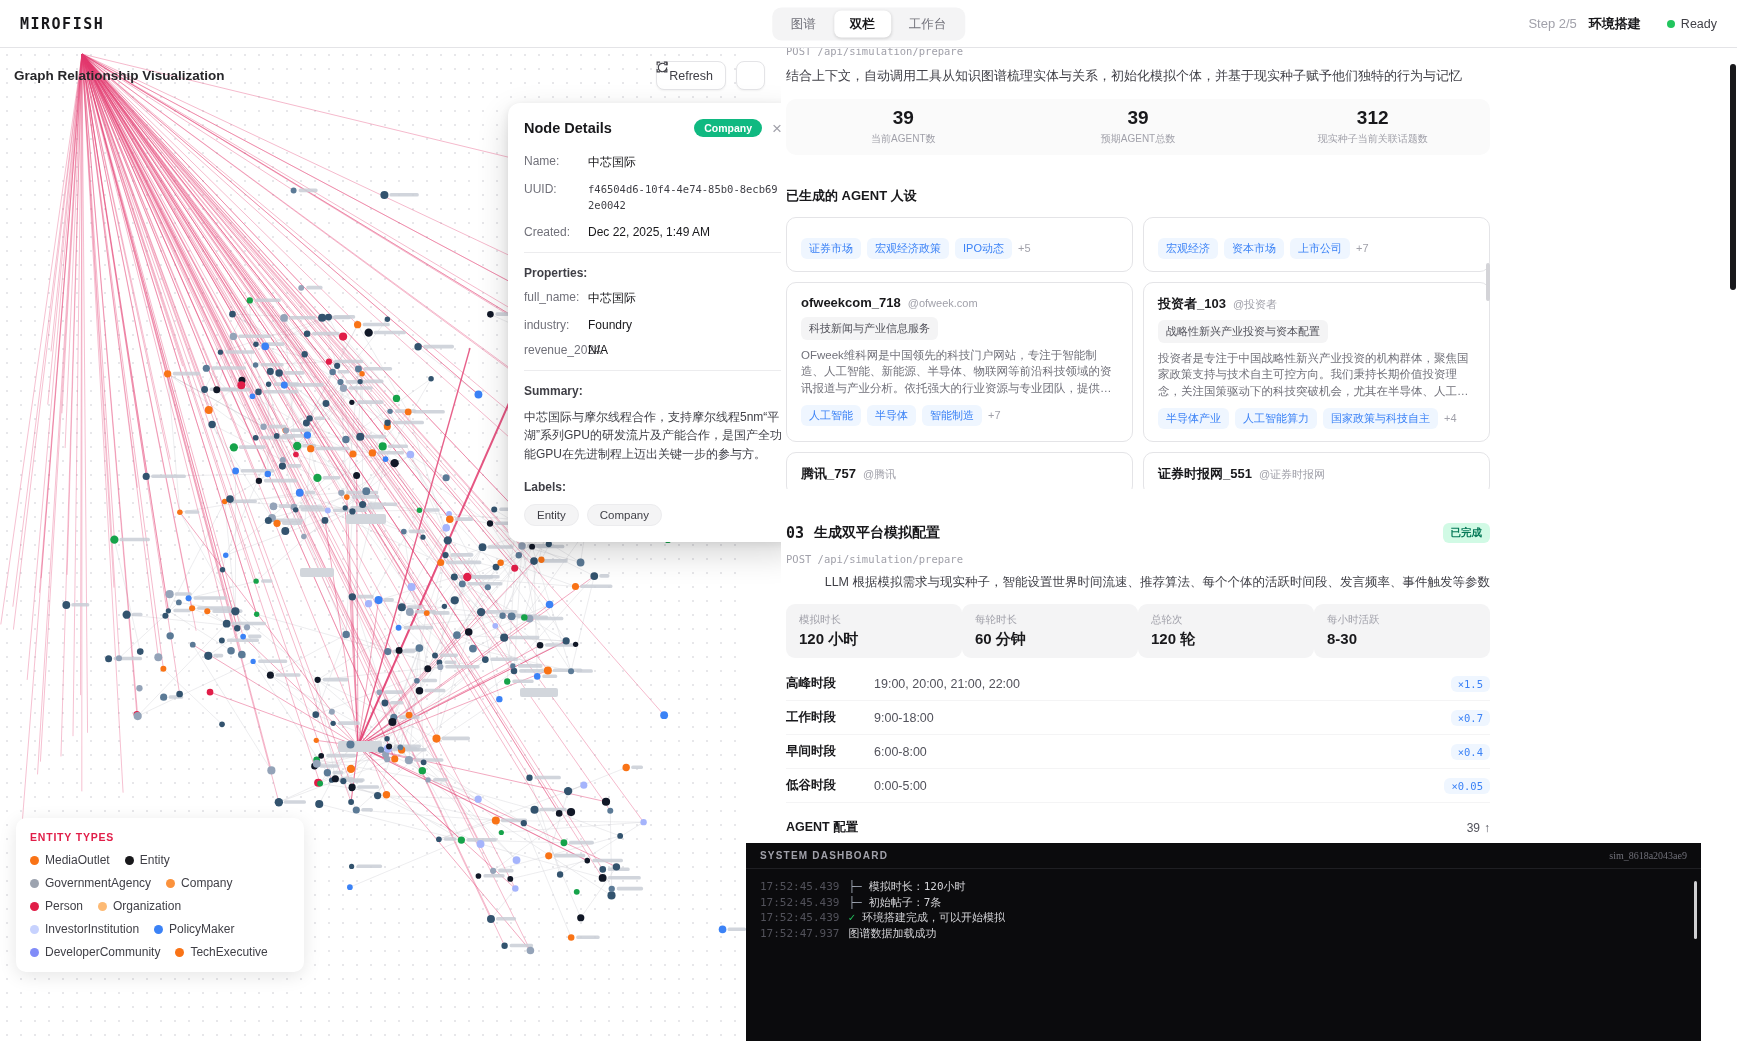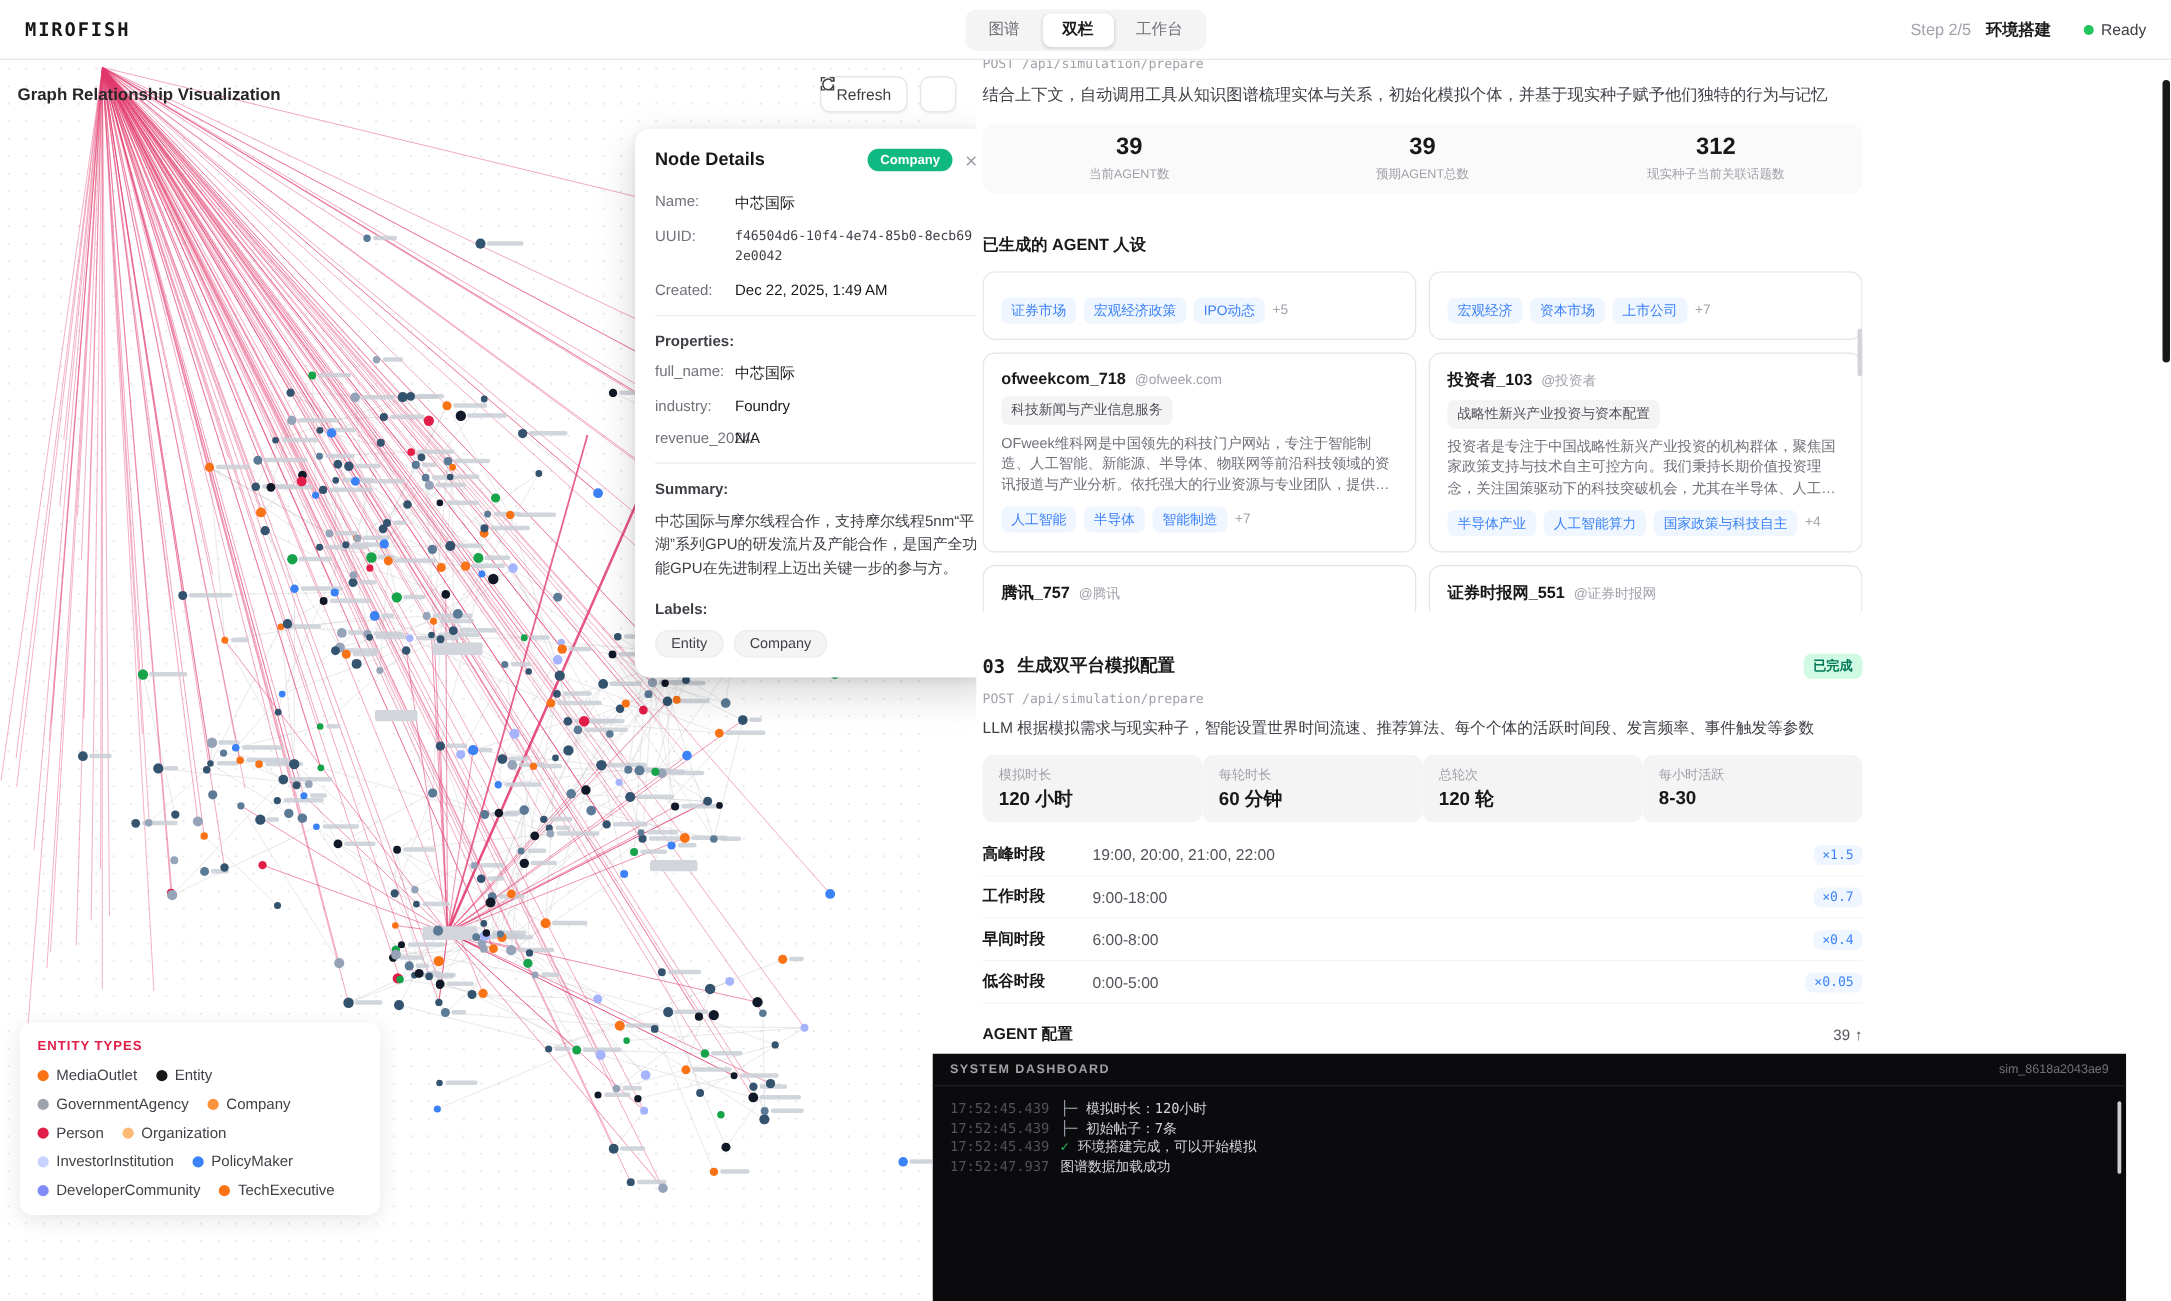--- a/index.html
+++ b/index.html
@@ -62,21 +62,21 @@
   .legend-items { display:flex; flex-wrap:wrap; column-gap:15px; row-gap:9px; }
   .legend-item { display:flex; align-items:center; gap:6px; font-size:12px; color:#3f3f46; }
   .legend-dot { width:9px; height:9px; border-radius:50%; flex:none; }
 
   
   .right-panel { position:absolute; left:746px; top:0; width:955px; height:993px; background:#fff; overflow:hidden; }
   .rp-content { margin-left:40px; width:704px; }
   .endpoint { font-family:"DejaVu Sans Mono","Liberation Mono",monospace; font-size:10.5px; color:#a1a1aa; margin-top:10px; }
   .endpoint.cut { margin-top:-3px; }
   .rp-desc { font-size:13px; color:#3f3f46; margin-top:9px; line-height:1.5; }
-  .rp-desc.small { font-size:12.5px; margin-top:8px; }
+  .rp-desc.small { font-size:12.5px; margin-top:8px;text-align:right; }
   .stats { display:flex; background:#fafafa; border-radius:10px; margin-top:13px; height:56px; align-items:center; }
   .stat { flex:1; text-align:center; }
   .stat-value { font-size:19px; font-weight:700; }
   .stat-label { font-size:10px; color:#a1a1aa; margin-top:3px; }
   .agents-title { font-size:13px; font-weight:700; margin-top:32px; }
 
   .cards-viewport { position:relative; height:272px; margin-top:12px; overflow:hidden; }
   .cards-grid { display:grid; grid-template-columns:1fr 1fr; gap:10px; }
   .agent-card { border:1px solid #e4e4e7; border-radius:10px; padding:12px 14px; background:#fff; }
   .ac-head { display:flex; align-items:baseline; gap:7px; }
@@ -108,21 +108,21 @@
   .tr-mult { margin-left:auto; background:#eff6ff; color:#3b82f6; font-family:"DejaVu Sans Mono","Liberation Mono",monospace;
              font-size:10.5px; padding:2px 7px; border-radius:6px; }
   .agent-config-row { display:flex; align-items:center; margin-top:16px; font-size:12.5px; }
   .acr-label { font-weight:700; }
   .acr-value { margin-left:auto; color:#52525b; font-size:12px; display:flex; gap:4px; align-items:center; }
 
   
   .terminal { position:absolute; left:0; right:0; bottom:0; height:198px; background:#0b0b0d; }
   .term-head { display:flex; align-items:center; height:26px; padding:0 14px; border-bottom:1px solid #1f1f23; }
   .term-title { font-size:10px; letter-spacing:1.2px; color:#a1a1aa; font-weight:700; }
-  .term-session { margin-left:auto; font-family:Liberation Sans, sans-serif; font-size:10px; color:#71717a; }
+  .term-session { margin-left:auto; font-family:Liberation Serif, serif; font-size:10px; color:#71717a; }
   .term-body { padding:10px 14px; font-family:"DejaVu Sans Mono","Liberation Mono",monospace; font-size:11px; }
   .log-line { display:flex; line-height:15.5px; }
   .log-time { color:#52525b; margin-right:9px; }
   .log-prefix { color:#9ca3af; margin-right:7px; }
   .log-prefix.ok { color:#22c55e; }
   .log-text { color:#d4d4d8; }
   .term-scrollbar { position:absolute; right:4px; top:38px; width:3px; height:58px; background:#e4e4e7; border-radius:2px; opacity:.9; }
 
   .page-scrollbar { position:absolute; right:1px; top:64px; width:6px; height:226px; background:#18181b;
                     border-radius:3px; z-index:60; }

